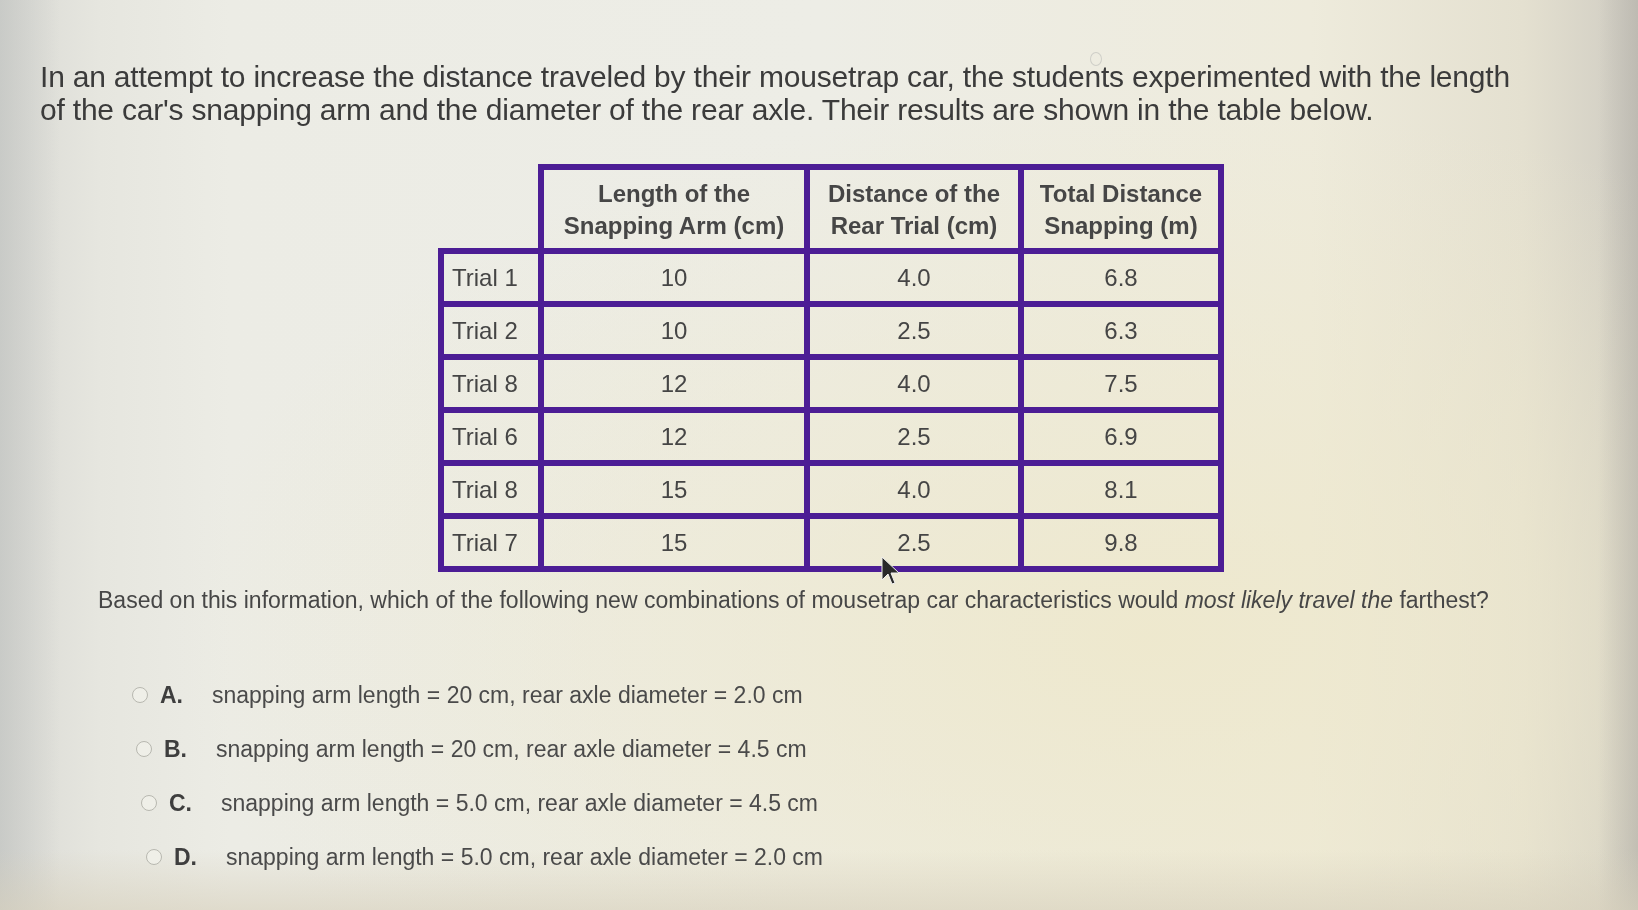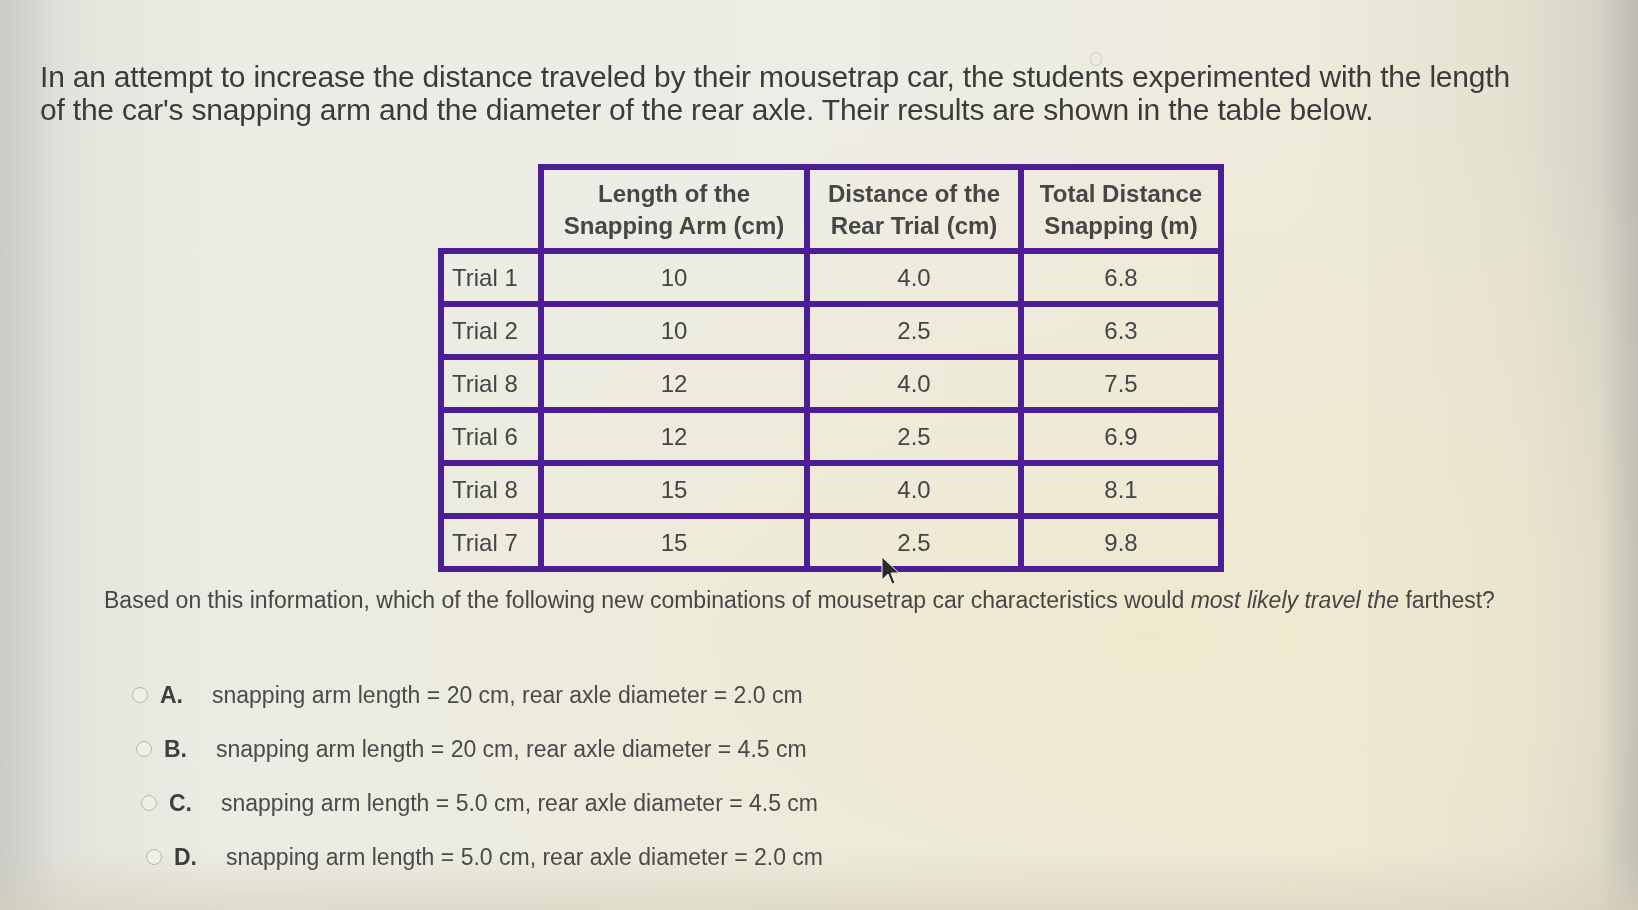--- a/index.html
+++ b/index.html
@@ -85,21 +85,21 @@
       width: 86px;
       text-align: left;
       padding-left: 8px;
     }
     table.data-table .col1 { width: 248px; }
     table.data-table .col2 { width: 196px; }
     table.data-table .col3 { width: 182px; }
 
     .question {
       position: absolute;
-      left: 104px;
+      left: 98px;
       top: 584px;
       width: 1420px;
       font-size: 23px;
       line-height: 32px;
       color: #464646;
     }
     .question .stem-italic { font-style: italic; }
 
     .choices {
       position: absolute;

